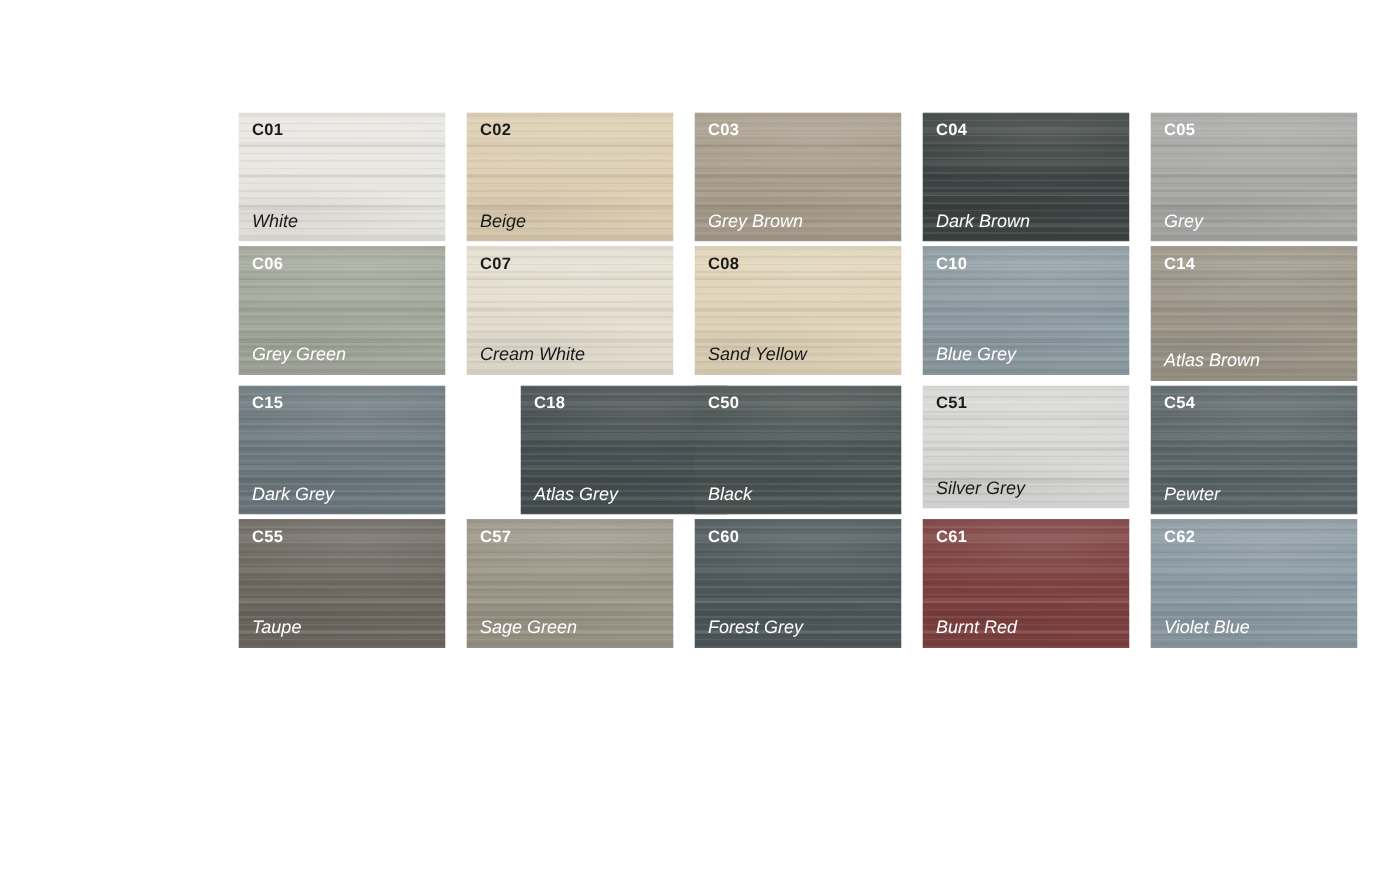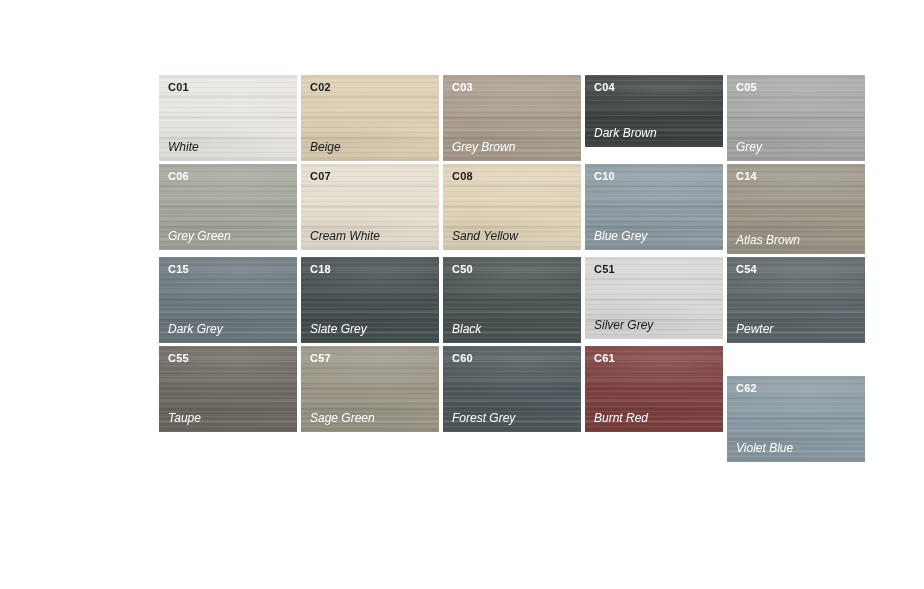--- a/index.html
+++ b/index.html
@@ -121,21 +121,21 @@
     line-height: 1;
     white-space: nowrap;
   }
 
   .text-dark  { color: #1a1a1a; }
   .text-light { color: #ffffff; }
 </style>
 </head>
 <body style="background: rgb(255, 255, 255);">
 
-<div id="swatch-grid" style="grid-template-columns: repeat(5, 138px); gap: 3px 4px; padding-left: 48px;">
+<div id="swatch-grid" style="grid-template-columns: repeat(5, 138px); gap: 3px 14px; padding-left: 48px;">
     <div class="swatch" style="width: 138px; height: 86px;">
       <div class="swatch-fill" style="background: rgb(232, 230, 225);"></div>
       <div class="swatch-grain2"></div>
       <div class="swatch-grain"></div>
       <div class="swatch-shade"></div>
       <div class="swatch-code text-dark">C01</div>
       <div class="swatch-name text-dark">White</div>
     </div>
     <div class="swatch" style="width: 138px; height: 86px;">
       <div class="swatch-fill" style="background: rgb(221, 206, 178);"></div>
@@ -146,21 +146,21 @@
       <div class="swatch-name text-dark">Beige</div>
     </div>
     <div class="swatch" style="width: 138px; height: 86px;">
       <div class="swatch-fill" style="background: rgb(169, 158, 141);"></div>
       <div class="swatch-grain2"></div>
       <div class="swatch-grain"></div>
       <div class="swatch-shade"></div>
       <div class="swatch-code text-light">C03</div>
       <div class="swatch-name text-light">Grey Brown</div>
     </div>
-    <div class="swatch" style="width: 138px; height: 72px;">
+    <div class="swatch" style="width: 138px; height: 86px;">
       <div class="swatch-fill" style="background: rgb(62, 68, 67);"></div>
       <div class="swatch-grain2"></div>
       <div class="swatch-grain"></div>
       <div class="swatch-shade"></div>
       <div class="swatch-code text-light">C04</div>
       <div class="swatch-name text-light">Dark Brown</div>
     </div>
     <div class="swatch" style="width: 138px; height: 86px;">
       <div class="swatch-fill" style="background: rgb(168, 169, 167);"></div>
       <div class="swatch-grain2"></div>
@@ -210,27 +210,27 @@
       <div class="swatch-name text-light">Atlas Brown</div>
     </div>
     <div class="swatch" style="width: 138px; height: 86px;">
       <div class="swatch-fill" style="background: rgb(108, 120, 126);"></div>
       <div class="swatch-grain2"></div>
       <div class="swatch-grain"></div>
       <div class="swatch-shade"></div>
       <div class="swatch-code text-light">C15</div>
       <div class="swatch-name text-light">Dark Grey</div>
     </div>
-    <div class="swatch" style="width: 138px; height: 86px;">
+    <div class="swatch" style="width: 138px; height: 86px; margin-left: 36px;">
       <div class="swatch-fill" style="background: rgb(69, 78, 80);"></div>
       <div class="swatch-grain2"></div>
       <div class="swatch-grain"></div>
       <div class="swatch-shade"></div>
       <div class="swatch-code text-light">C18</div>
-      <div class="swatch-name text-light">Slate Grey</div>
+      <div class="swatch-name text-light">Atlas Grey</div>
     </div>
     <div class="swatch" style="width: 138px; height: 86px;">
       <div class="swatch-fill" style="background: rgb(74, 84, 82);"></div>
       <div class="swatch-grain2"></div>
       <div class="swatch-grain"></div>
       <div class="swatch-shade"></div>
       <div class="swatch-code text-light">C50</div>
       <div class="swatch-name text-light">Black</div>
     </div>
     <div class="swatch" style="width: 138px; height: 82px;">
@@ -274,21 +274,21 @@
       <div class="swatch-name text-light">Forest Grey</div>
     </div>
     <div class="swatch" style="width: 138px; height: 86px;">
       <div class="swatch-fill" style="background: rgb(126, 64, 64);"></div>
       <div class="swatch-grain2"></div>
       <div class="swatch-grain"></div>
       <div class="swatch-shade"></div>
       <div class="swatch-code text-light">C61</div>
       <div class="swatch-name text-light">Burnt Red</div>
     </div>
-    <div class="swatch" style="width: 138px; height: 86px; margin-top: 30px;">
+    <div class="swatch" style="width: 138px; height: 86px;">
       <div class="swatch-fill" style="background: rgb(139, 154, 163);"></div>
       <div class="swatch-grain2"></div>
       <div class="swatch-grain"></div>
       <div class="swatch-shade"></div>
       <div class="swatch-code text-light">C62</div>
       <div class="swatch-name text-light">Violet Blue</div>
     </div>
   </div>
 
 </body></html>

